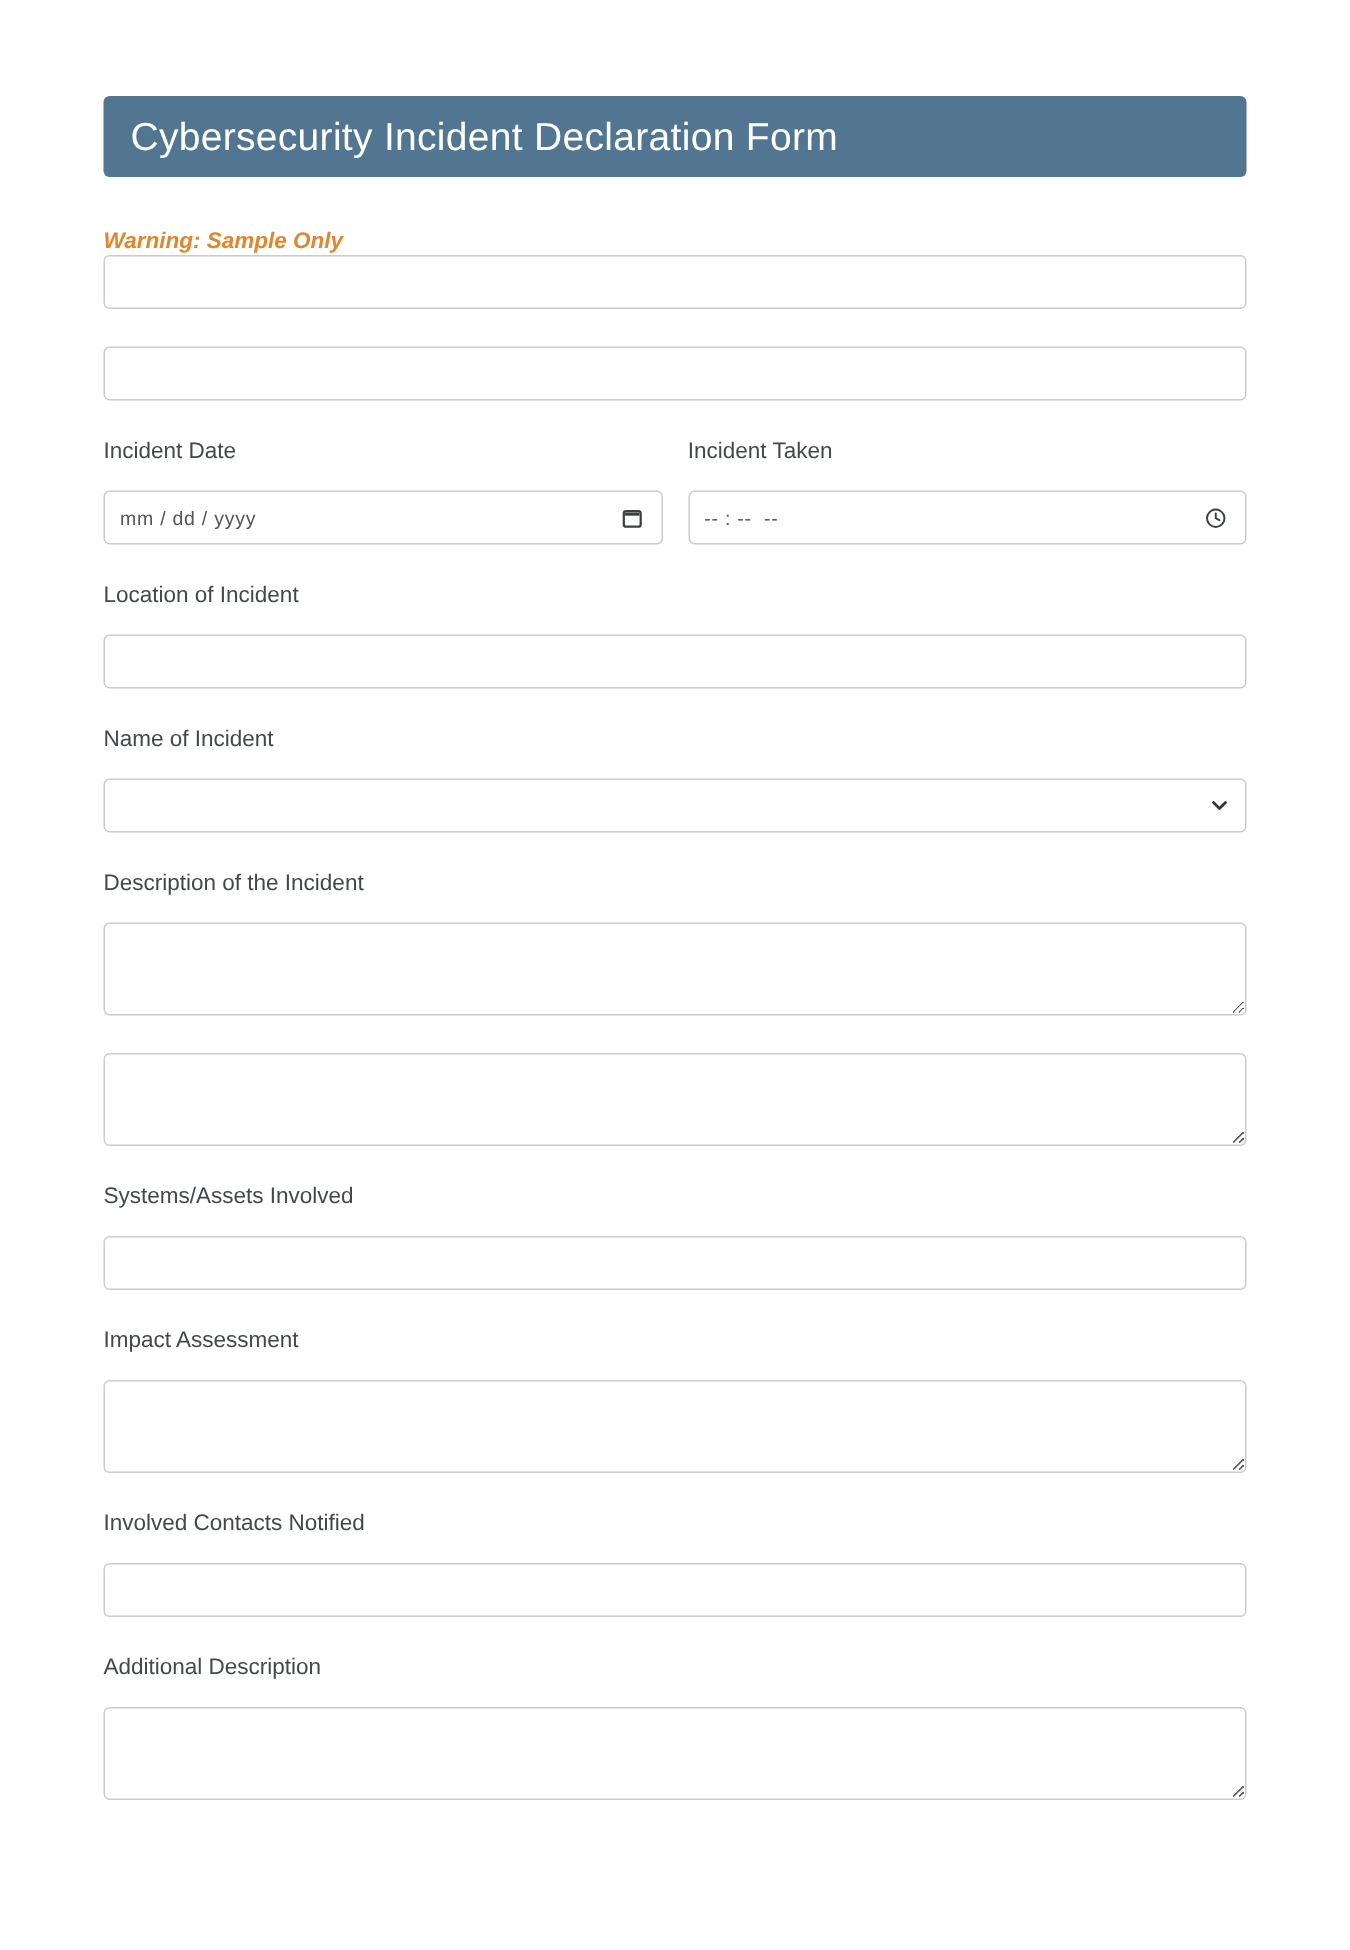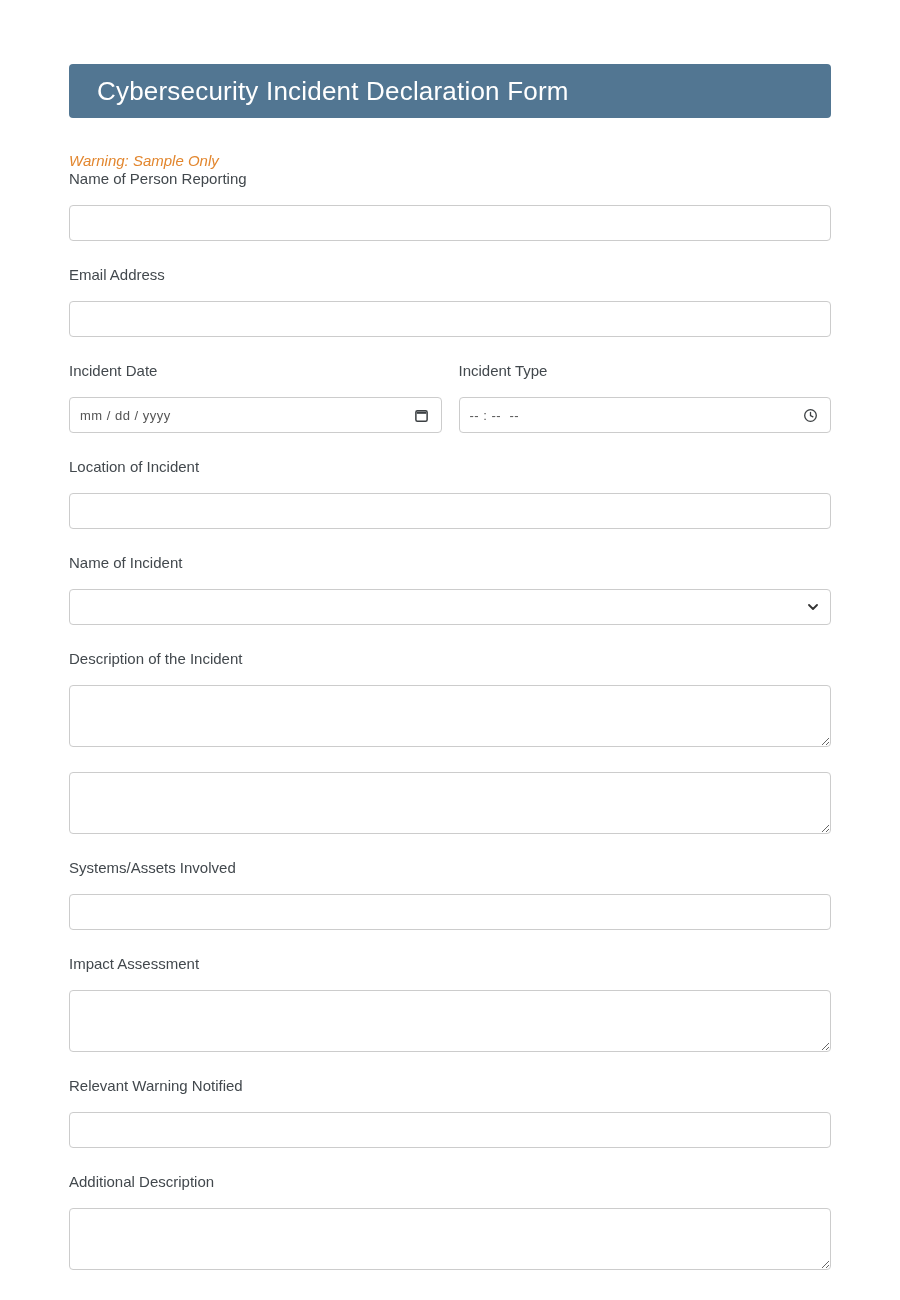--- a/index.html
+++ b/index.html
@@ -9,34 +9,34 @@
     background: #ffffff;
     font-family: "Liberation Sans", sans-serif;
   }
   .container { width: 762px; margin: 0 auto; padding-top: 64px; }
 
   .header {
     height: 54px;
     background: var(--header_bg, #527692);
     border-radius: 4px;
     display: flex; align-items: center;
-    padding: 0 28px;
+    padding: 0 18px;
     margin-bottom: 34px;
   }
   .header h1 {
     margin: 0;
     font-size: 26px; font-weight: normal;
     color: var(--header_text, #ffffff);
     letter-spacing: 0.2px;
   }
 
   .warning {
     color: var(--warning_text, #e2862e);
     font-style: italic;
-    font-size: 15px; line-height: 18px;
+    font-size: 15px; line-height: 18px; font-weight: bold;
   }
 
   .group { margin-bottom: 25px; }
   .label {
     display: block;
     color: var(--label_text, #42484d);
     font-size: 15px; line-height: 18px;
     margin-bottom: 17px;
   }
 
@@ -92,44 +92,42 @@
 
 <div class="container">
 
   <div class="header">
     <h1>Cybersecurity Incident Declaration Form</h1>
   </div>
 
   <div class="warning">Warning: Sample Only</div>
 
   <div class="group">
-    <label class="label">Name of Person Reporting</label>
     <input class="text-input" type="text" value="" style="">
   </div>
 
   <div class="group">
-    <label class="label">Email Address</label>
     <input class="text-input" type="text" value="" style="">
   </div>
 
   <div class="group row">
     <div class="col">
       <label class="label">Incident Date</label>
       <div class="fake-input">
         <span class="ph">mm / dd / yyyy</span>
         <span class="icon">
           <svg viewBox="0 0 16 16" width="15" height="15" aria-hidden="true">
             <rect x="2" y="3" width="12" height="11" rx="1.6" fill="none" stroke="#3c4043" stroke-width="1.6"></rect>
             <rect x="2.9" y="3.9" width="10.2" height="2.3" fill="#3c4043"></rect>
           </svg>
         </span>
       </div>
     </div>
     <div class="col">
-      <label class="label">Incident Type</label>
+      <label class="label">Incident Taken</label>
       <div class="fake-input">
         <span class="ph">-- : --  --</span>
         <span class="icon">
           <svg viewBox="0 0 16 16" width="15" height="15" aria-hidden="true">
             <circle cx="8" cy="8" r="6.2" fill="none" stroke="#3c4043" stroke-width="1.4"></circle>
             <path d="M8 4.6 V8 L10.6 9.4" fill="none" stroke="#3c4043" stroke-width="1.4" stroke-linecap="round"></path>
           </svg>
         </span>
       </div>
     </div>
@@ -165,21 +163,21 @@
     <label class="label">Systems/Assets Involved</label>
     <input class="text-input" type="text" value="" style="">
   </div>
 
   <div class="group">
     <label class="label">Impact Assessment</label>
     <textarea class="ta" style=""></textarea>
   </div>
 
   <div class="group">
-    <label class="label">Relevant Warning Notified</label>
+    <label class="label">Involved Contacts Notified</label>
     <input class="text-input" type="text" value="" style="">
   </div>
 
   <div class="group">
     <label class="label">Additional Description</label>
     <textarea class="ta" style=""></textarea>
   </div>
 
 </div>
 

